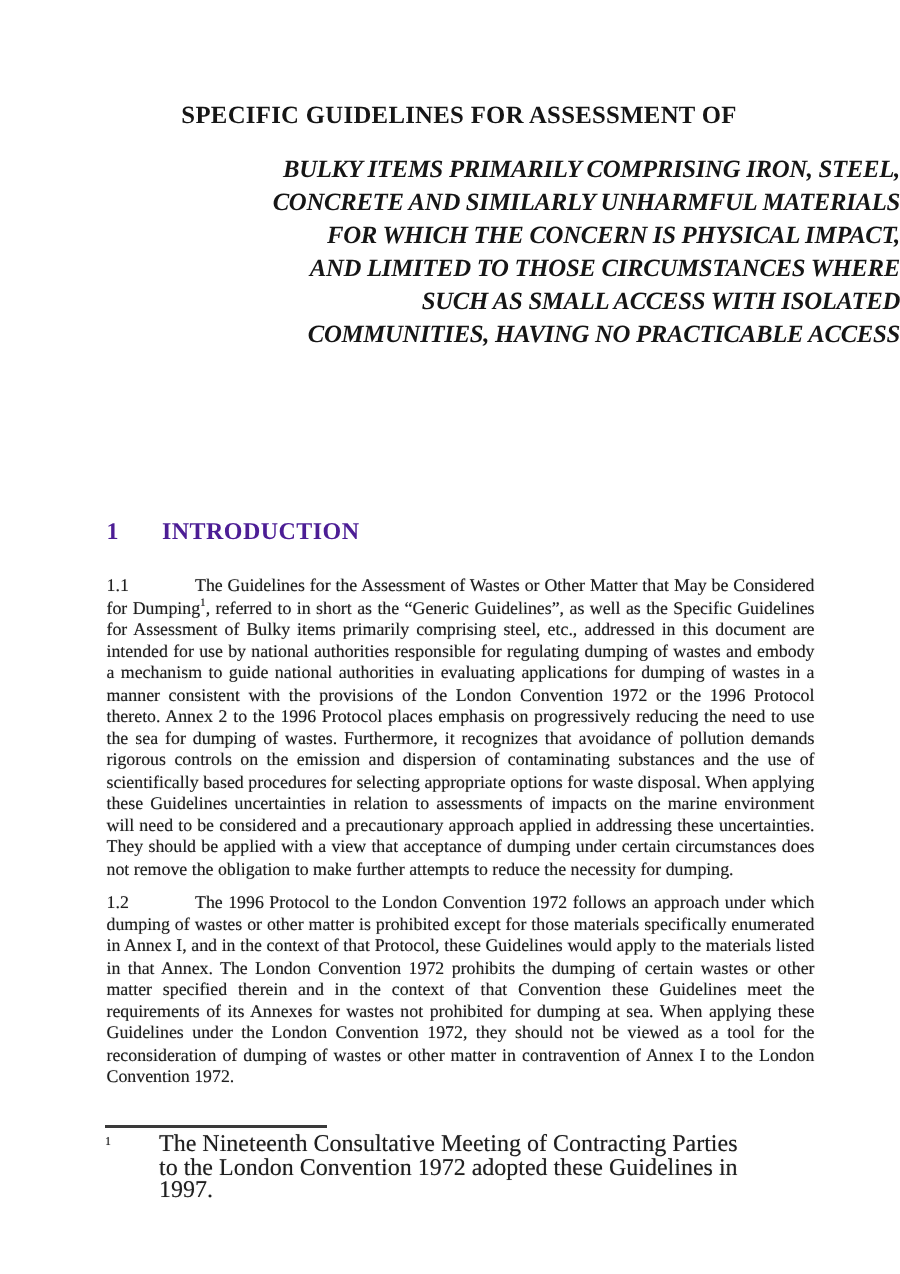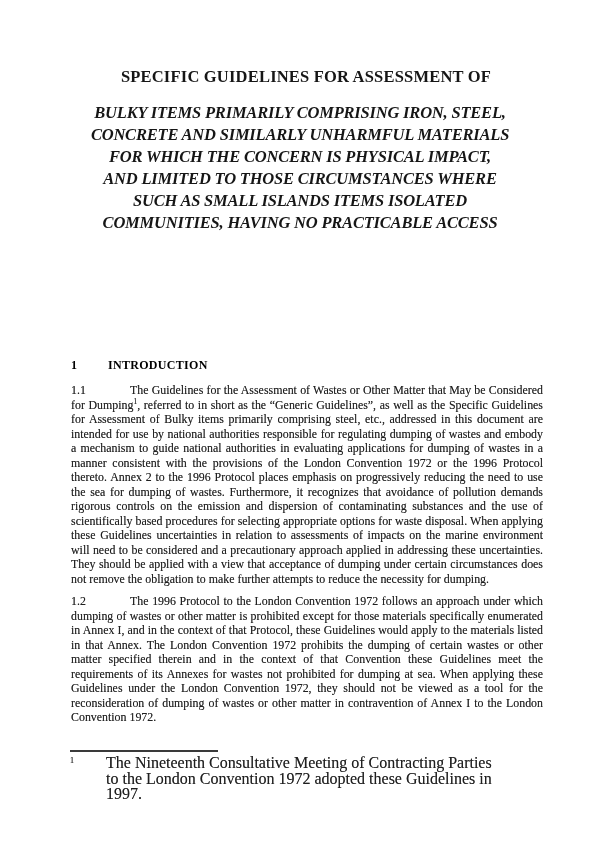--- a/index.html
+++ b/index.html
@@ -28,36 +28,36 @@
     letter-spacing: 0.2px;
     line-height: 22px;
     color: #161616;
     padding-left: 12px;
   }
   .doc-subtitle {
     position: absolute;
     top: 102px;
     left: 0;
     right: 0;
-    text-align: center;
+    text-align: right;
     font-size: 16.5px;
     font-weight: bold;
     font-style: italic;
     letter-spacing: -0.2px;
     line-height: 22px;
     color: #161616;
   }
   .section-heading {
     position: absolute;
-    top: 358px;
+    top: 346px;
     left: 71px;
-    font-size: 12px;
+    font-size: 16px;
     font-weight: bold;
     letter-spacing: 0.3px;
-    color: #000000;
+    color: #4c1d95;
   }
   .sec-num {
     display: inline-block;
     width: 37px;
   }
   .doc-body {
     position: absolute;
     top: 383px;
     left: 71px;
     width: 472px;
@@ -115,21 +115,21 @@
 
 <div class="page">
 
   <h1 class="doc-title">SPECIFIC GUIDELINES FOR ASSESSMENT OF</h1>
 
   <div class="doc-subtitle">
     <div>BULKY ITEMS PRIMARILY COMPRISING IRON, STEEL,</div>
     <div>CONCRETE AND SIMILARLY UNHARMFUL MATERIALS</div>
     <div>FOR WHICH THE CONCERN IS PHYSICAL IMPACT,</div>
     <div>AND LIMITED TO THOSE CIRCUMSTANCES WHERE</div>
-    <div>SUCH AS SMALL ISLANDS ITEMS ISOLATED</div>
+    <div>SUCH AS SMALL ACCESS WITH ISOLATED</div>
     <div>COMMUNITIES, HAVING NO PRACTICABLE ACCESS</div>
   </div>
 
   <div class="section-heading">
     <span class="sec-num">1</span><span>INTRODUCTION</span>
   </div>
 
   <div class="doc-body">
     <p class="para"><span class="para-num">1.1</span><span>The Guidelines for the Assessment of Wastes or Other Matter that May be Considered for Dumping</span><sup class="fn-ref">1</sup><span>, referred to in short as the “Generic Guidelines”, as well as the Specific Guidelines for Assessment of Bulky items primarily comprising steel, etc., addressed in this document are intended for use by national authorities responsible for regulating dumping of wastes and embody a mechanism to guide national authorities in evaluating applications for dumping of wastes in a manner consistent with the provisions of the London Convention 1972 or the 1996 Protocol thereto.  Annex 2 to the 1996 Protocol places emphasis on progressively reducing the need to use the sea for dumping of wastes.  Furthermore, it recognizes that avoidance of pollution demands rigorous controls on the emission and dispersion of contaminating substances and the use of scientifically based procedures for selecting appropriate options for waste disposal.  When applying these Guidelines uncertainties in relation to assessments of impacts on the marine environment will need to be considered and a precautionary approach applied in addressing these uncertainties.  They should be applied with a view that acceptance of dumping under certain circumstances does not remove the obligation to make further attempts to reduce the necessity for dumping.</span></p>
     <p class="para"><span class="para-num">1.2</span><span>The 1996 Protocol to the London Convention 1972 follows an approach under which dumping of wastes or other matter is prohibited except for those materials specifically enumerated in Annex I, and in the context of that Protocol, these Guidelines would apply to the materials listed in that Annex.  The London Convention 1972 prohibits the dumping of certain wastes or other matter specified therein and in the context of that Convention these Guidelines meet the requirements of its Annexes for wastes not prohibited for dumping at sea.  When applying these Guidelines under the London Convention 1972, they should not be viewed as a tool for the reconsideration of dumping of wastes or other matter in contravention of Annex I to the London Convention 1972.</span></p>

